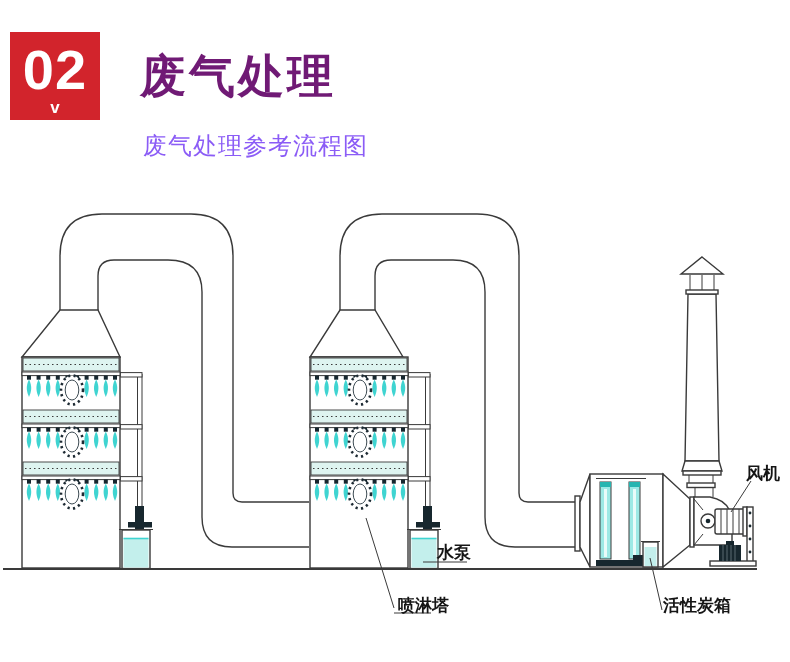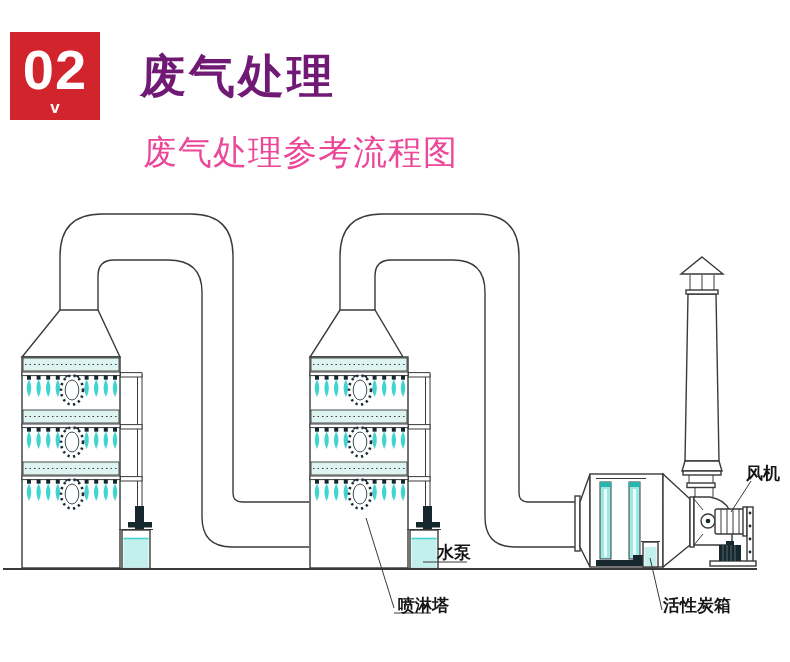--- a/index.html
+++ b/index.html
@@ -5,22 +5,22 @@
   html,body{margin:0;padding:0;background:#ffffff;}
   .page{position:relative;width:790px;height:662px;background:#fff;overflow:hidden;
         font-family:"Liberation Sans","DejaVu Sans",sans-serif;}
   
   .badge{position:absolute;left:10px;top:32px;width:90px;height:88px;
          background:var(--accent-red,#d2242c);color:#fff;text-align:center;}
   .badge .num{display:block;font-size:56px;font-weight:700;line-height:62px;margin-top:7px;letter-spacing:1px;}
   .badge .chev{display:block;font-size:17px;font-weight:700;line-height:14px;}
   .title{position:absolute;left:140px;top:46px;font-size:46px;font-weight:800;
          color:#701a75;letter-spacing:3px;}
-  .subtitle{position:absolute;left:143px;top:130px;font-size:34px;font-weight:500;
-            color:#ec4899;letter-spacing:1px;}
+  .subtitle{position:absolute;left:143px;top:130px;font-size:24px;font-weight:500;
+            color:#8b5cf6;letter-spacing:1px;}
   
   svg.diagram{position:absolute;left:0;top:0;}
   .s{stroke:var(--line,#3a3a3a);stroke-width:1.4;fill:none;}
   .s2{stroke:var(--line,#3a3a3a);stroke-width:2;fill:none;}
   .thin{stroke-width:1;}
   .wf{fill:#fff;stroke:var(--line,#3a3a3a);stroke-width:1.4;}
   .band{fill:var(--packing-band,#def4f0);stroke:var(--line,#3a3a3a);stroke-width:.9;}
   .hdr{fill:#fff;stroke:var(--line,#3a3a3a);stroke-width:1;}
   .noz{fill:#16262e;}
   .jetc{fill:var(--spray-cyan,#3fd4d1);}

